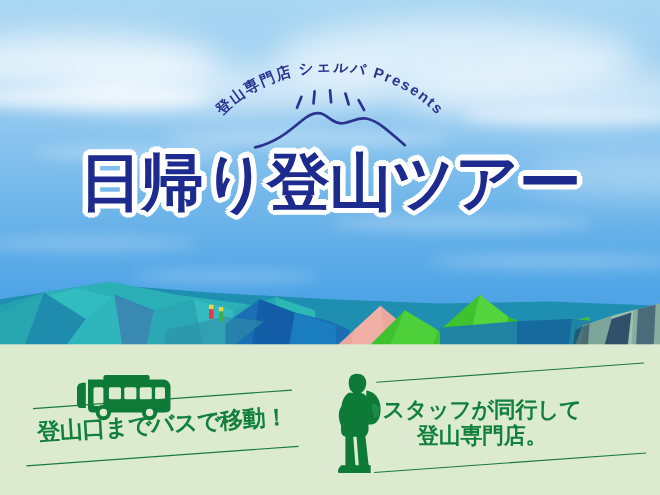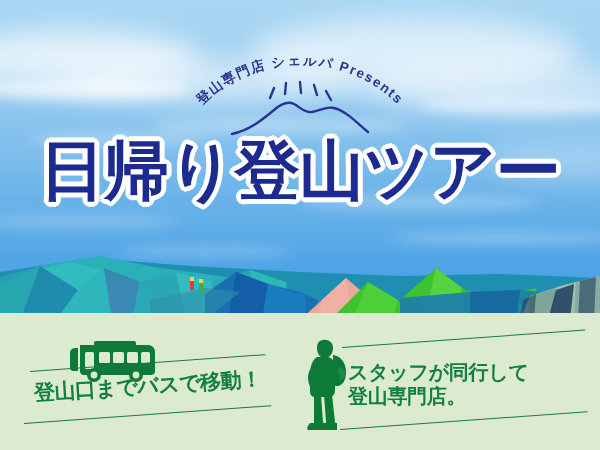--- a/index.html
+++ b/index.html
@@ -67,21 +67,21 @@
   
   .title-wrap {
     position: absolute;
     left: 0; top: 138px;
     width: 600px;
     text-align: center;
   }
   .title {
     display: inline-block;
     font-family: "DejaVu Sans", sans-serif;
-    font-size: 65px;
+    font-size: 57px;
     font-weight: bold;
     line-height: 1;
     color: #1d2b8e;
     letter-spacing: -0.5px;
     -webkit-text-stroke: 0px;
     text-shadow:
       -4px 0 0 #ffffff,  4px 0 0 #ffffff,
       0 -4px 0 #ffffff,  0 4px 0 #ffffff,
       -3px -3px 0 #ffffff, 3px -3px 0 #ffffff,
       -3px 3px 0 #ffffff,  3px 3px 0 #ffffff,
@@ -134,20 +134,21 @@
     left: 10px; top: 62px;
     font-size: 21px;
     transform: rotate(-3.6deg);
     transform-origin: left center;
     letter-spacing: -0.5px;
   }
   .staff-label {
     left: 52px; top: 42px;
     font-size: 20px;
     letter-spacing: -0.3px;
+    text-align: center;
   }
   .staff-label .ln { display: block; }
 
   
   .bus-rule-top { left: 6px;  top: 52px;  width: 236px; transform: rotate(-4.1deg); transform-origin: left center; }
   .bus-rule-bot { left: 0px;  top: 104px; width: 248px; transform: rotate(-4.1deg); transform-origin: left center; }
   
   .staff-rule-top { left: 46px; top: 28px; width: 244px; transform: rotate(-4.1deg); transform-origin: left center; }
   .staff-rule-bot { left: 44px; top: 110px; width: 248px; transform: rotate(-4.1deg); transform-origin: left center; }
 </style>

